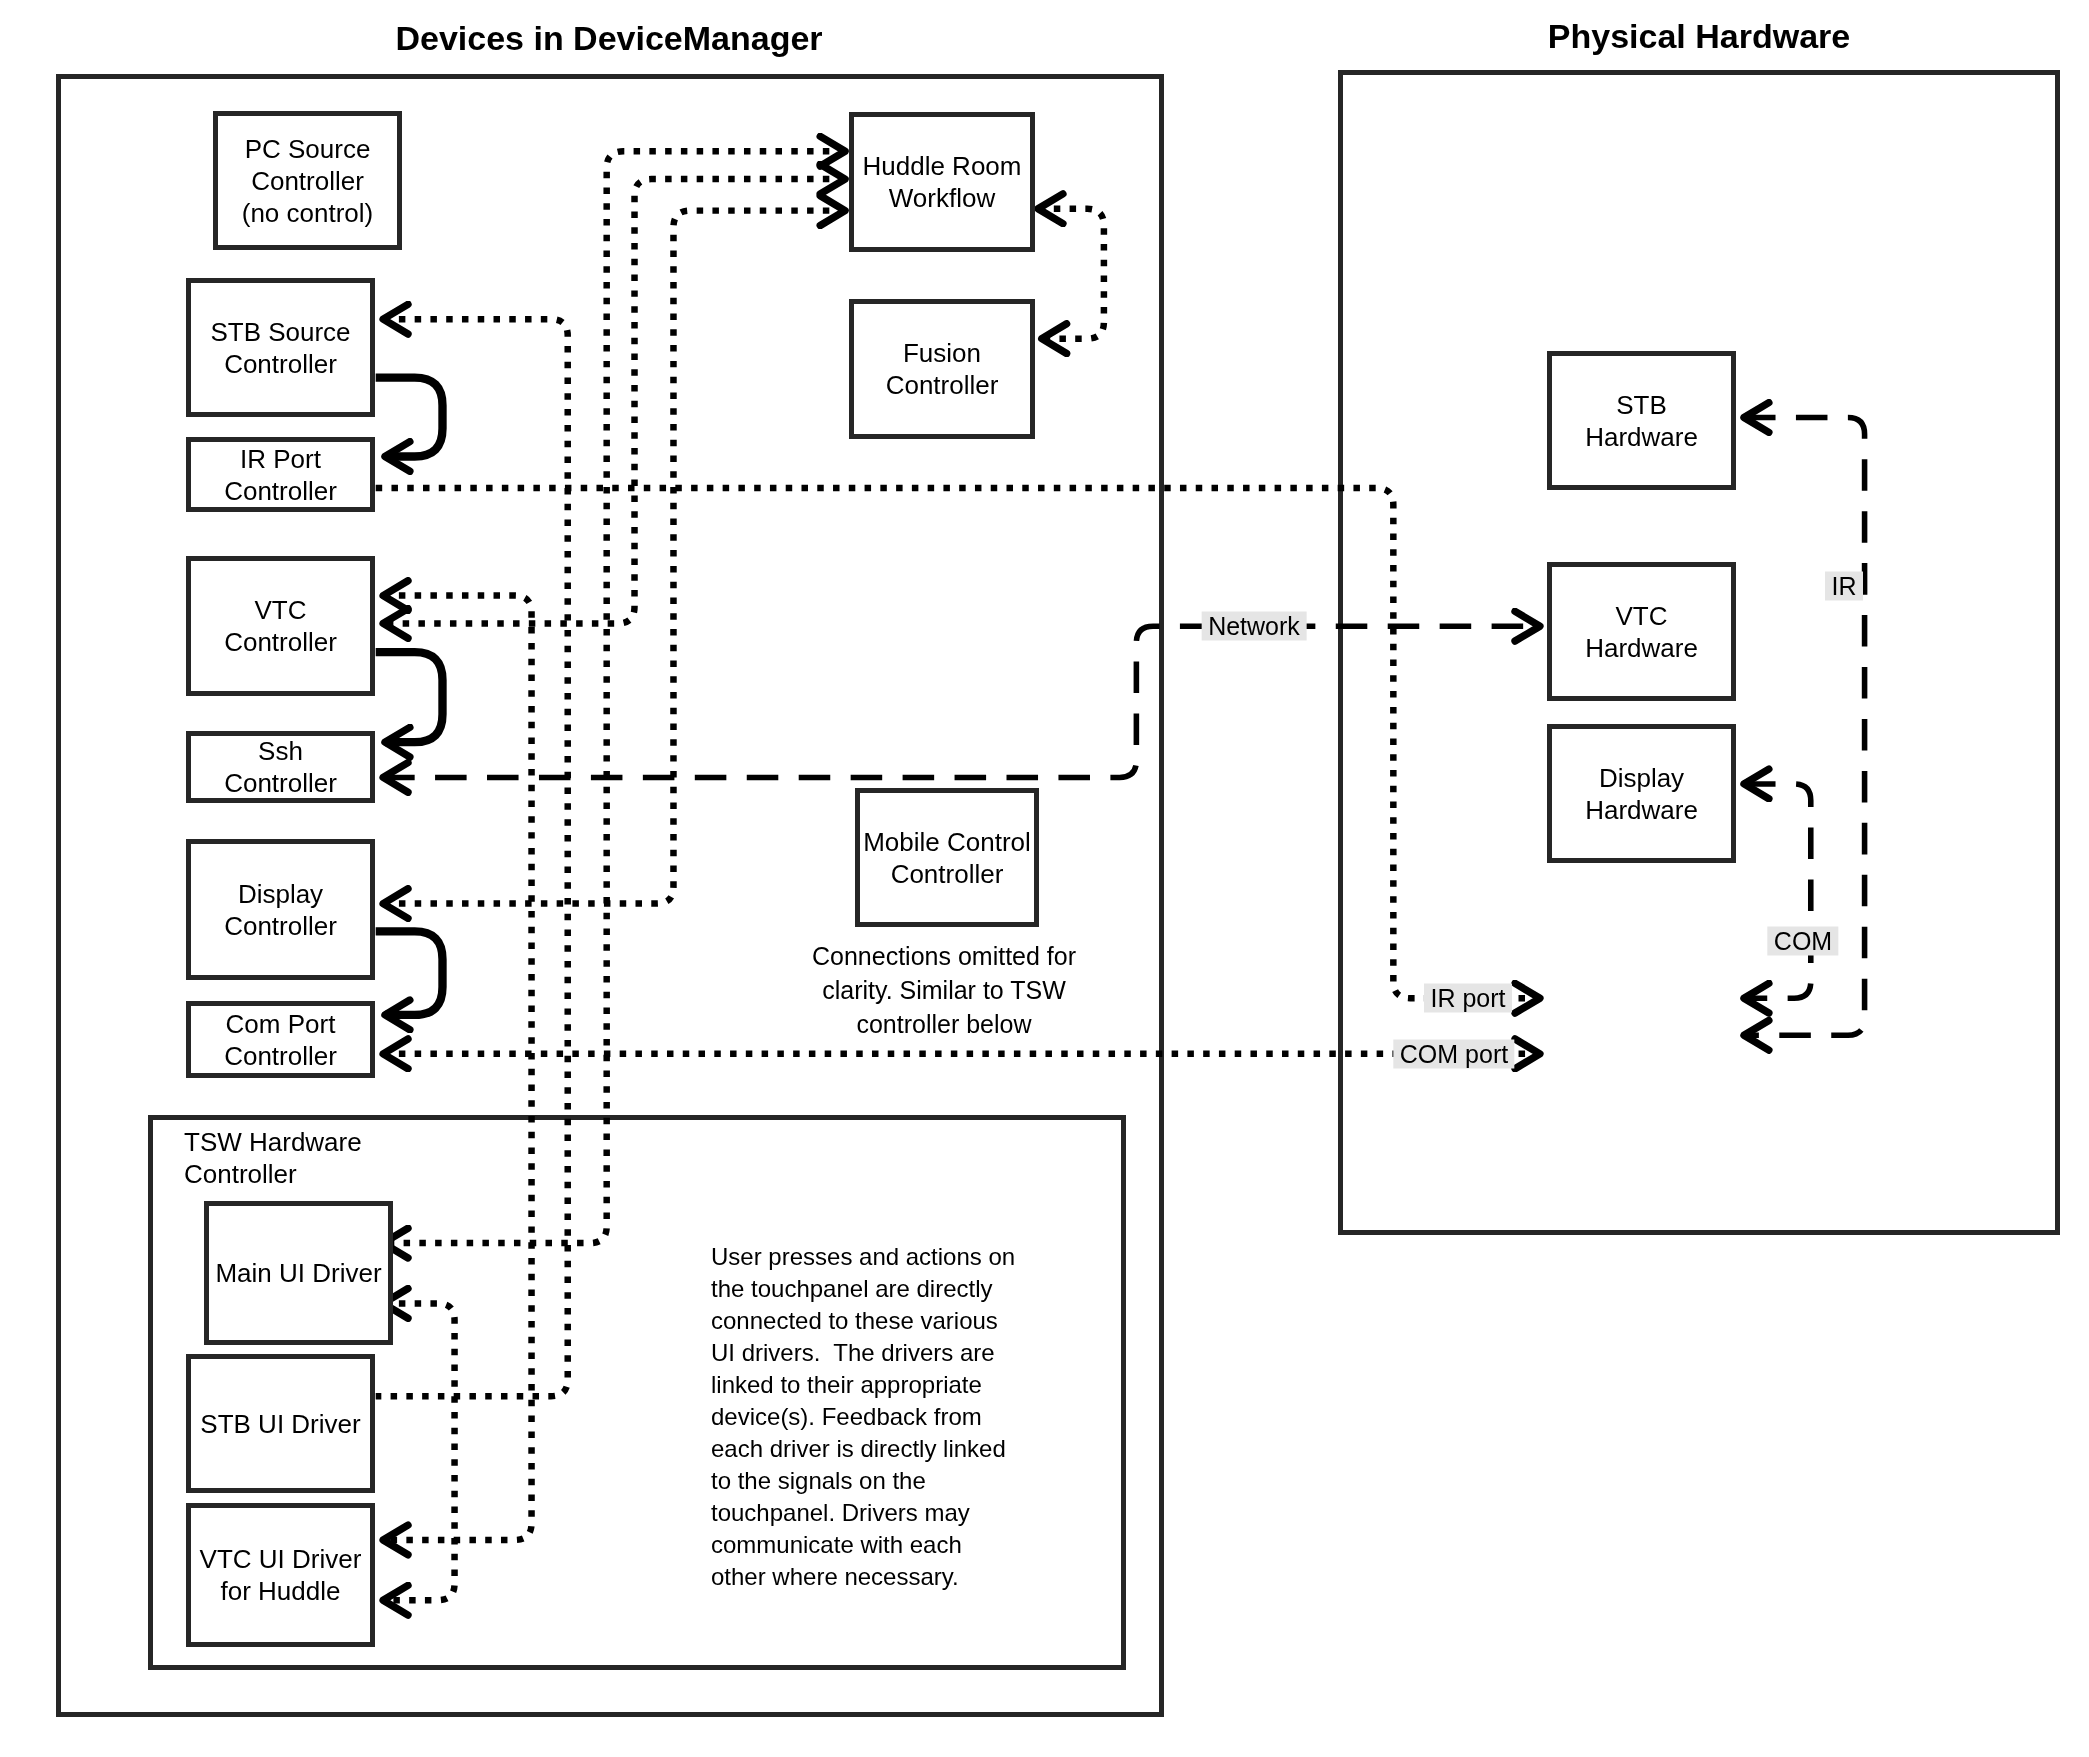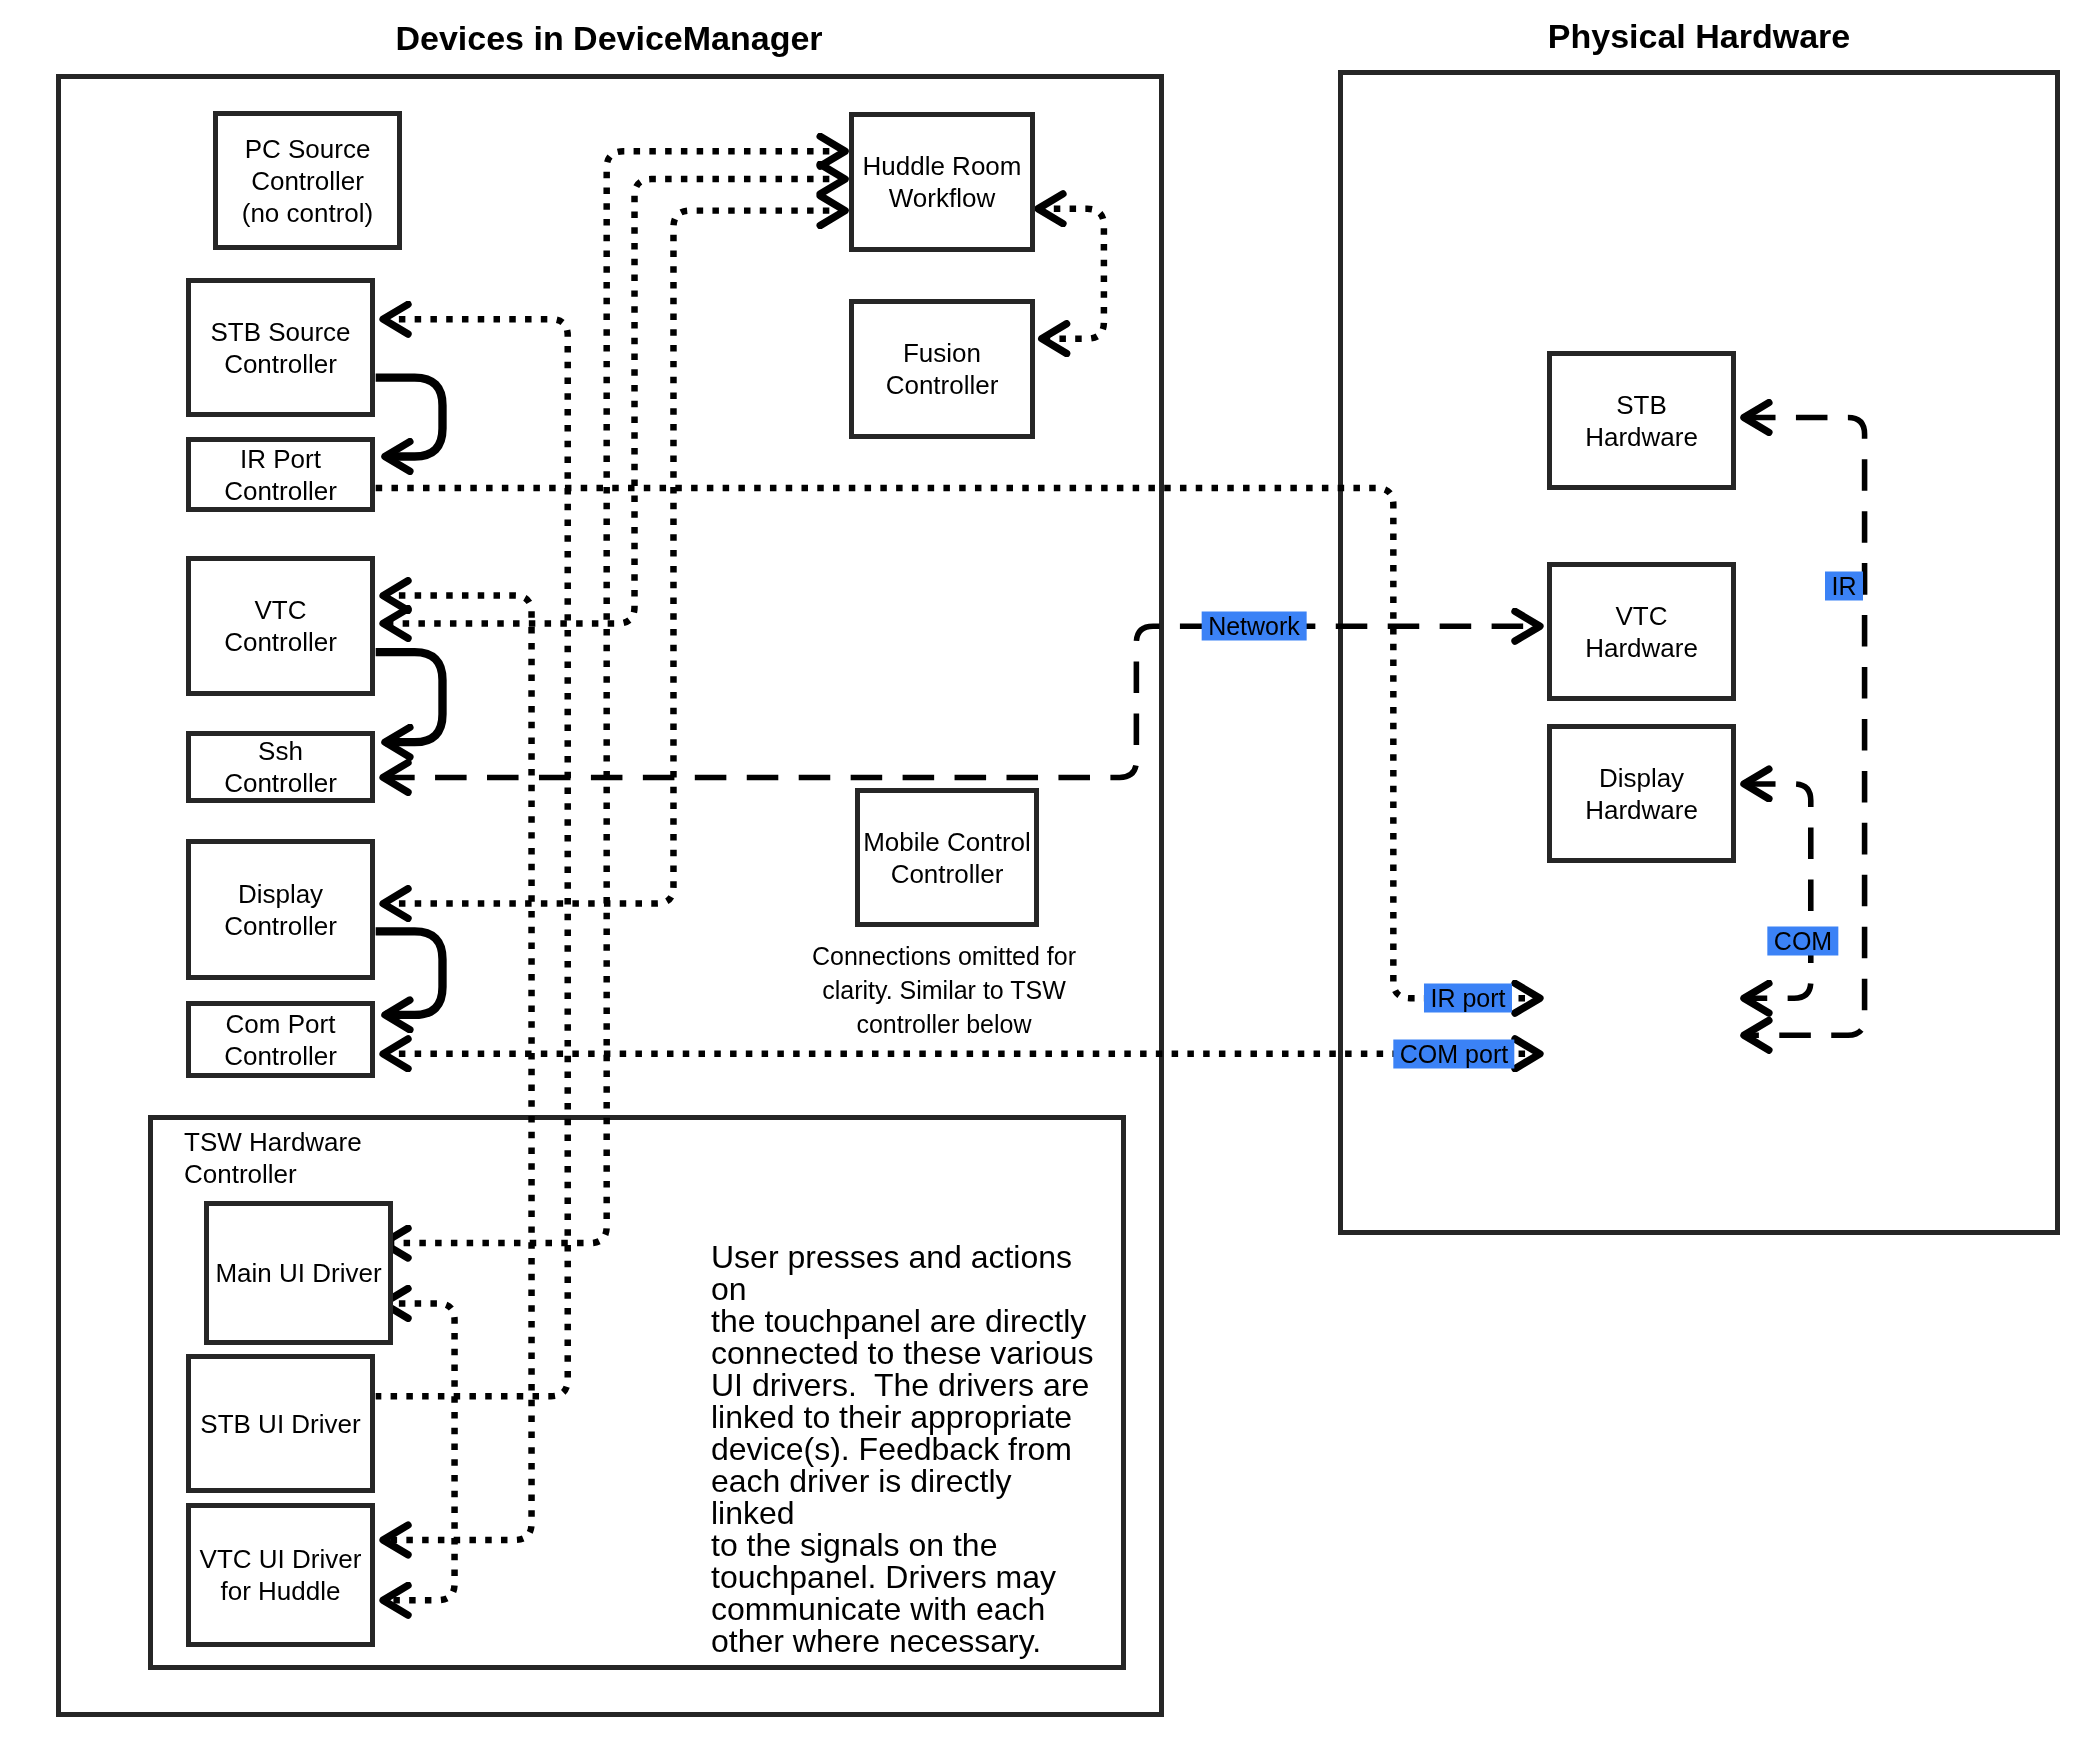--- a/index.html
+++ b/index.html
@@ -56,28 +56,28 @@
   .note{
     position:absolute;
     font-size:25px;
     line-height:34px;
     text-align:center;
     white-space:pre-line;
     transform:translateX(-50%);
   }
   .para{
     position:absolute;
-    font-size:32px;
+    font-size:24px;
     line-height:32px;
     white-space:pre-wrap;
   }
   .chip{
     position:absolute;
     transform:translate(-50%,-50%);
-    background:#3b82f6;
+    background:#e5e5e5;
     padding:0 6.5px;
     font-size:25px;
     white-space:nowrap;
   }
   svg.wires{position:absolute;left:0;top:0;}
   .wire{fill:none;stroke:#000000;}
   .wire.dot{stroke-width:7;stroke-dasharray:7 10;}
   .wire.dash{stroke-width:6;stroke-dasharray:34 22;}
   .wire.solid{stroke-width:9;}
 </style>

